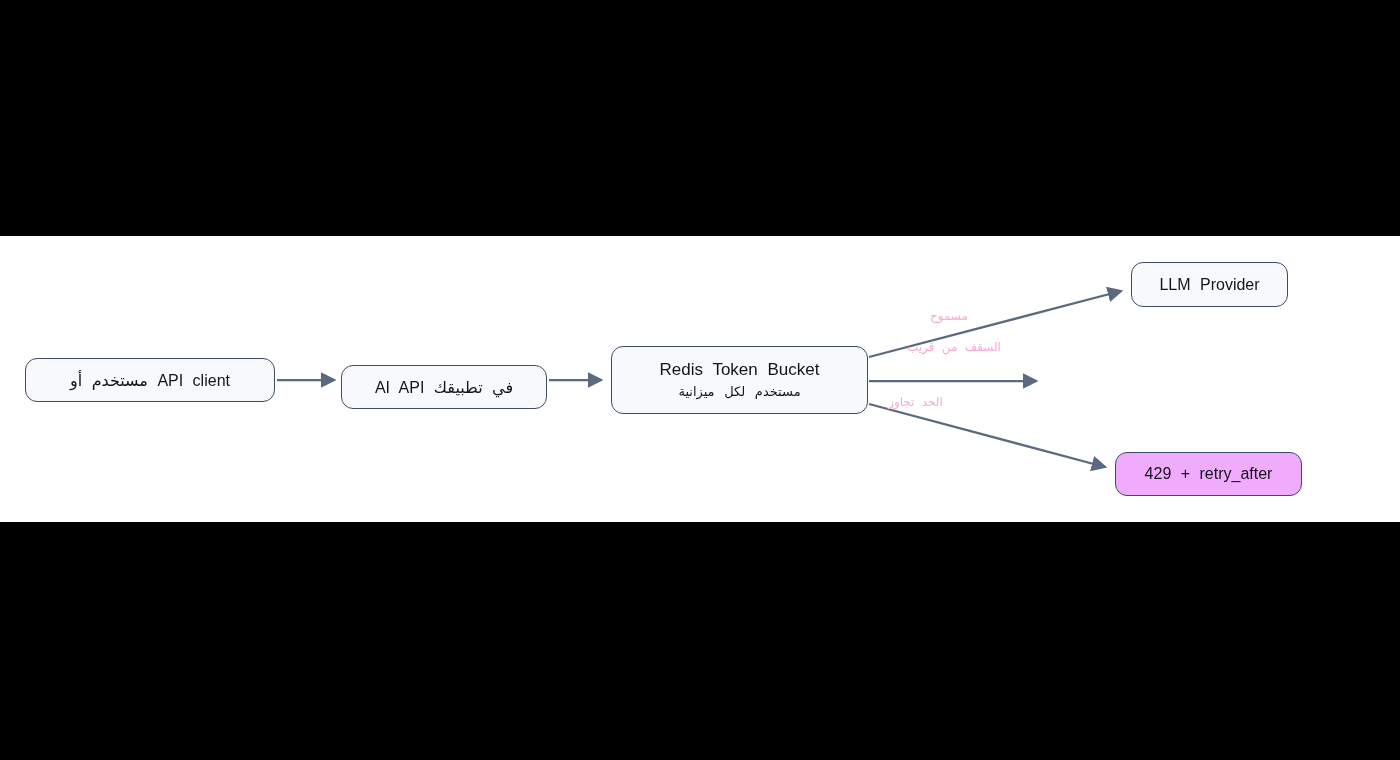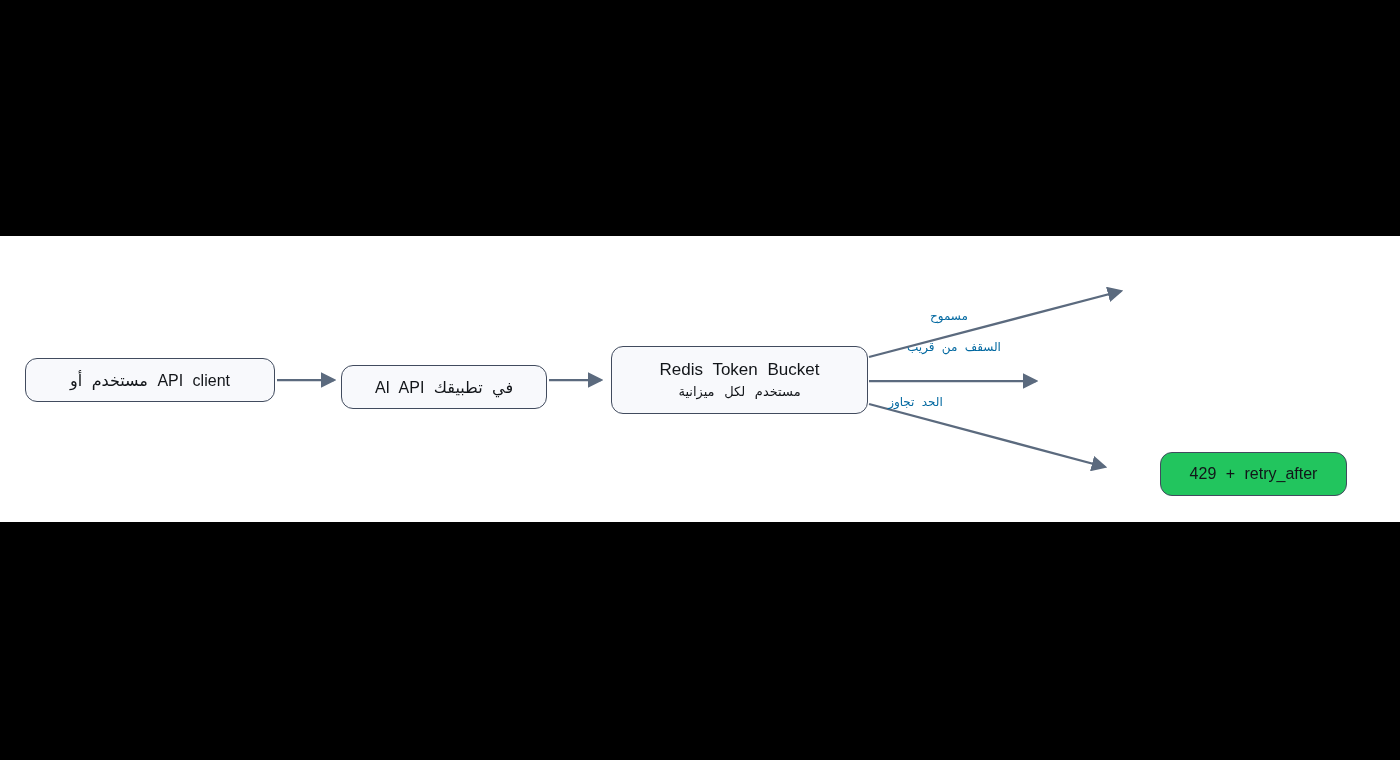--- a/index.html
+++ b/index.html
@@ -44,25 +44,25 @@
     direction: ltr;
   }
   .node.two-line {
     flex-direction: column;
     line-height: 1.45;
     padding: 12px 10px;
   }
   .node .line1 { font-size: 17px; }
   .node .line2 { font-size: 13px; word-spacing: 6px; }
   .node.warning { background: #fdf3cb; }
-  .node.error   { background: #22c55e; margin-left: 45px; }
+  .node.error   { background: #f0abfc; }
   .edge-label {
     position: absolute;
     font-size: 12px;
-    color: #0369a1;
+    color: #f9a8d4;
     text-align: center;
     word-spacing: 4px;
     white-space: nowrap;
     direction: ltr;
   }
 </style>
 </head>
 <body>
 
 <div class="stage">
@@ -89,20 +89,23 @@
 
   <div class="node" style="left:341px; top:358px; width:206px; height:44px;margin-top:7px;">
     <span>AI API في تطبيقك</span>
   </div>
 
   <div class="node two-line" style="left:611px; top:346px; width:257px; height:68px;">
     <span class="line1">Redis Token Bucket</span>
     <span class="line2">ميزانية‎ لكل‎ مستخدم</span>
   </div>
 
+  <div class="node" style="left:1131px; top:262px; width:157px; height:45px;">
+    <span>LLM Provider</span>
+  </div>
 
 
   <div class="node error" style="left:1115px; top:452px; width:187px; height:44px;">
     <span>429 + retry_after</span>
   </div>
 
   <div class="edge-label" style="left:908px; top:309px; width:82px;">مسموح</div>
 
   <div class="edge-label" style="left:893px; top:340px; width:122px;">قريب‎ من‎ السقف</div>
 

